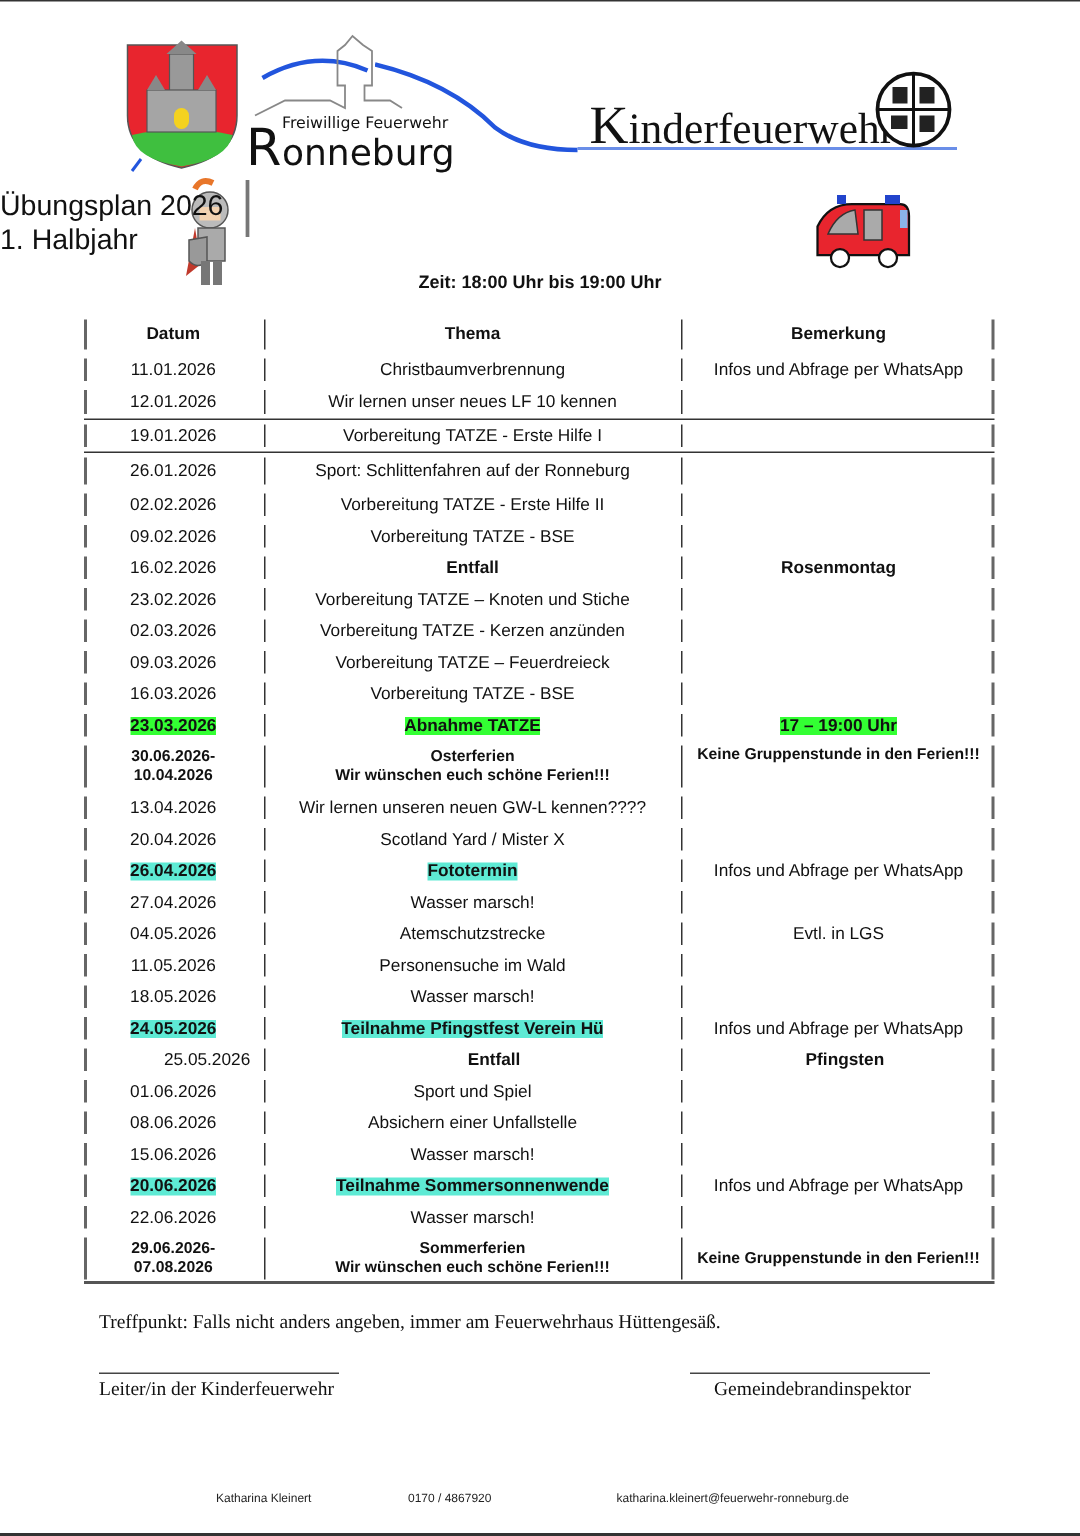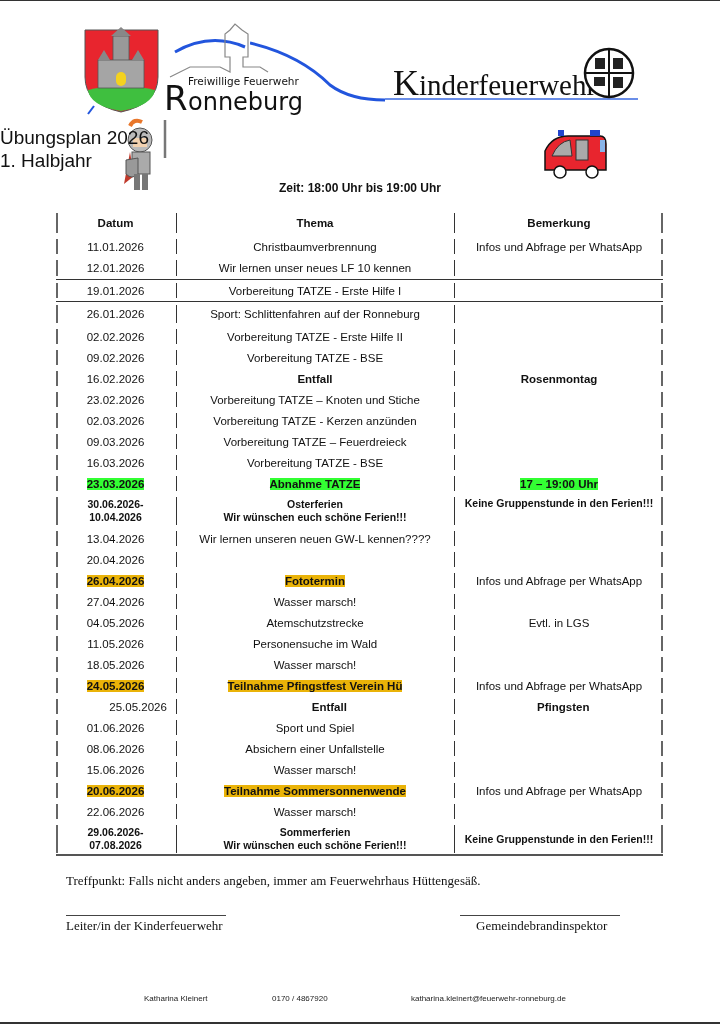--- a/index.html
+++ b/index.html
@@ -29,21 +29,21 @@
   .row .c { font-size:11.5px; text-align:center; white-space:nowrap; }
   .c1 { width:119px; }
   .c2 { width:280px; }
   .c3 { width:208px; }
   .vline { position:absolute; top:3px; bottom:3px; width:1px; background:#333; }
   .vl0 { left:0; background:#666; width:2px;}
   .vl1 { left:120px; }
   .vl2 { left:398px; }
   .vl3 { right:0; background:#666; width:2px;}
   .hl-green { background:#33ff33; }
-  .hl-yellow { background:#eab308; }
+  .hl-yellow { background:#5eead4; }
   .b { font-weight:bold; }
   .sm { font-size:10.5px !important; line-height:13px; }
   .tbl-bottom { position:absolute; left:56px; top:854px; width:607px; height:2px; background:#555; }
 
   .treff { position:absolute; left:66px; top:873px; font-family:"Liberation Serif", serif; font-size:13px; }
   .sigline { position:absolute; height:1px; background:#444; top:915px; }
   .sig1 { left:66px; width:160px; }
   .sig2 { left:460px; width:160px; }
   .siglabel { position:absolute; top:918px; font-family:"Liberation Serif", serif; font-size:13px; }
   .sl1 { left:66px; }
@@ -257,20 +257,21 @@
       <span class="c c1"><span>13.04.2026</span></span>
       <span class="c c2"><span>Wir lernen unseren neuen GW-L kennen????</span></span>
       <span class="c c3"><span></span></span>
     </div>
     <div class="row" style="height: 21px;">
       <span class="vline vl0"></span>
       <span class="vline vl1"></span>
       <span class="vline vl2"></span>
       <span class="vline vl3"></span>
       <span class="c c1"><span>20.04.2026</span></span>
+      <span class="c c2"><span>Scotland Yard / Mister X</span></span>
       <span class="c c3"><span></span></span>
     </div>
     <div class="row" style="height: 21px;">
       <span class="vline vl0"></span>
       <span class="vline vl1"></span>
       <span class="vline vl2"></span>
       <span class="vline vl3"></span>
       <span class="c c1"><span class="hl-yellow b">26.04.2026</span></span>
       <span class="c c2"><span class="hl-yellow b">Fototermin</span></span>
       <span class="c c3"><span>Infos und Abfrage per WhatsApp</span></span>

